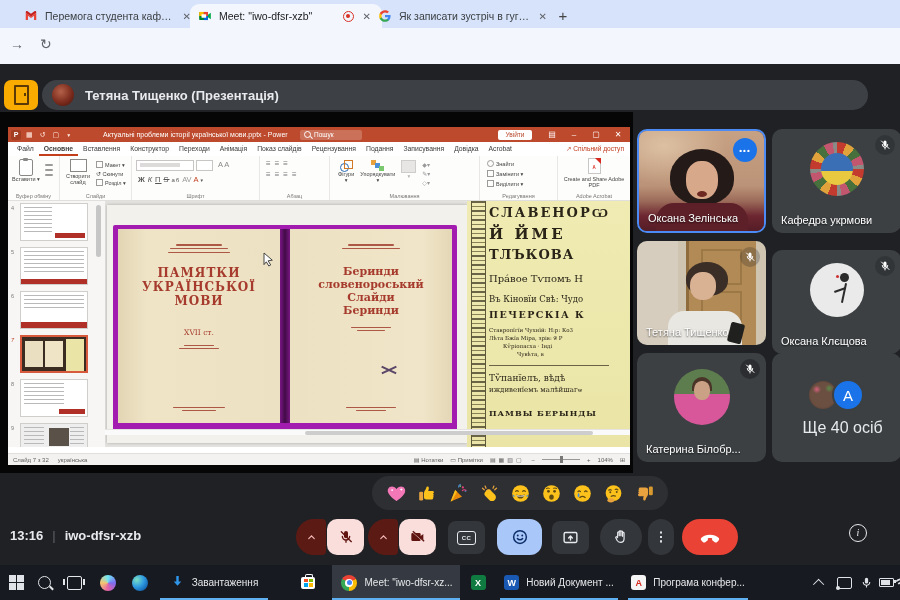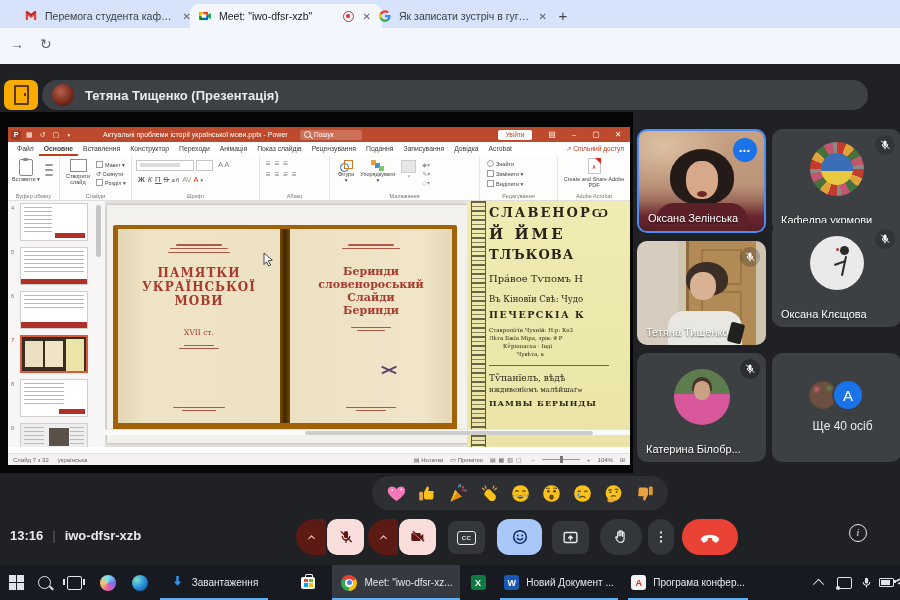--- a/index.html
+++ b/index.html
@@ -88,21 +88,21 @@
   .thumbs{position:absolute;left:0;top:0;width:97px;height:100%;background:#f7f6f5;overflow:hidden}
   .tnum{position:absolute;left:3px;font-size:5.5px;color:#7a7a7a}
   .thumb{position:absolute;left:12px;width:68px;height:38px;background:#fff;border:1px solid #cfcecb;box-sizing:border-box;overflow:hidden}
   .tlines{position:absolute;background-image:repeating-linear-gradient(180deg,#b9b9b9 0 1px,transparent 1px 4px)}
   .rband{position:absolute;background:#b03028}
   .thumb.sel{border:2px solid #d75a3c;background:#3a2c20}
   .vsb{position:absolute;right:4px;top:4px;width:5px;height:52px;background:#c6c6c6;border-radius:3px}
 
   .canvas{position:absolute;left:97px;top:0;right:0;bottom:0;background:#e4e2df;overflow:hidden}
   .photo{position:absolute;left:2px;top:4px;width:360px;height:238px;background:#f3f1ec;box-shadow:0 0 3px rgba(0,0,0,.25)}
-  .book{position:absolute;left:6px;top:20px;width:344px;height:206px;background:#a16207;border-radius:2px}
+  .book{position:absolute;left:6px;top:20px;width:344px;height:206px;background:#a21caf;border-radius:2px}
   .pages{position:absolute;left:5px;top:4px;right:5px;bottom:8px;display:flex}
   .pg{flex:1;position:relative;text-align:center;color:#a63a2c;font-family:"DejaVu Serif",serif}
   .pg-l{background:linear-gradient(90deg,#e2d5b4 0,#efe4c6 18%,#ece1c2 100%)}
   .gutter{width:10px;background:linear-gradient(90deg,rgba(0,0,0,.25),rgba(0,0,0,.6),rgba(0,0,0,.25))}
   .pg-r{background:linear-gradient(270deg,#e4d7b6 0,#f0e5c8 18%,#ece1c2 100%)}
   .rl{height:2px;background:#ad5747;margin:2px auto;border-radius:1px}
   .bt1{font-size:12px;font-weight:bold;letter-spacing:1px;line-height:14px}
   .bt2{font-size:7.5px;margin-top:20px}
   .lx{font-size:11px;font-weight:bold;line-height:13px}
   .botl{position:absolute;bottom:10px;left:0;right:0}
@@ -118,21 +118,21 @@
   .op1{font-size:15px;font-weight:bold;letter-spacing:3px;margin-top:4px}
   .op2{font-size:13px;font-weight:bold;letter-spacing:1px;margin-top:4px}
   .op3{font-size:10px;margin-top:11px}
   .op4{font-size:8.5px;margin-top:10px}
   .op5{font-size:9.5px;font-weight:bold;letter-spacing:1.5px;margin-top:5px}
   .op6{font-size:5.5px;margin-top:7px}
   .op7,.op8,.op9{font-size:5.5px;margin-top:2px}
   .ophr{border-top:1px solid #6b6347;width:120px;margin-top:8px}
   .op10{font-size:9px;margin-top:7px}
   .op11{font-size:7px;margin-top:3px}
-  .op12{font-size:8px;font-weight:bold;letter-spacing:1px;margin-top:4px}
+  .op12{font-size:8px;font-weight:bold;letter-spacing:1px;margin-top:14px}
 
   .hscroll{position:absolute;left:97px;right:0;bottom:12px;height:6px;background:#fafafa;border-top:1px solid #e5e3e1;box-sizing:border-box}
   .hthumb{position:absolute;left:38%;width:55%;top:1px;height:4px;background:#cdcdcd;border-radius:2px}
   .pstatus{position:absolute;left:0;right:0;bottom:0;height:12px;background:#f3f2f1;border-top:1px solid #e1dfdd;
            display:flex;align-items:center;font-size:6px;color:#605e5c;box-sizing:border-box;padding:0 5px;gap:9px}
   .psr{margin-left:auto;display:flex;align-items:center;gap:7px}
   .sl-track{width:38px;height:1px;background:#9a9896;position:relative}
   .sl-thumb{position:absolute;left:46%;top:-3px;width:3px;height:7px;background:#7a7876}
 
   .cursor{position:absolute;left:263px;top:252px;z-index:5}
@@ -170,21 +170,21 @@
   .ska{position:absolute;left:24px;top:26px;width:12px;height:2px;background:#2b2b2b;transform:rotate(-20deg)}
   .skd{position:absolute;left:26px;top:12px;width:3px;height:3px;border-radius:50%;background:#c33}
   .kat{width:56px;height:56px;border-radius:50%;background:linear-gradient(180deg,#5e7d4e 0 44%,#d8579b 44% 100%);position:relative;overflow:hidden}
   .kath{position:absolute;left:50%;top:8px;width:20px;height:14px;margin-left:-10px;background:#4a3428;border-radius:10px 10px 0 0}
   .katf{position:absolute;left:50%;top:12px;width:16px;height:19px;margin-left:-8px;background:#caa184;border-radius:45%}
   .ovwrap{position:absolute;left:0;right:0;top:26px;display:flex;justify-content:center;align-items:center}
   .ov1{width:28px;height:28px;border-radius:50%;background:radial-gradient(6px 6px at 28% 30%,#d2607a 0,rgba(0,0,0,0) 70%),
        radial-gradient(6px 6px at 72% 26%,#5a8a4a 0,rgba(0,0,0,0) 70%),radial-gradient(circle,#6b4f41 0 60%,#473227 100%)}
   .ov2{width:32px;height:32px;border-radius:50%;background:#1a73e8;color:#fff;font-size:15px;display:flex;
        align-items:center;justify-content:center;margin-left:-5px;border:2px solid #3c4043;box-sizing:border-box}
-  .ovlbl{position:absolute;left:12px;right:0;top:66px;text-align:center;font-size:12px;color:#e8eaed}
+  .ovlbl{position:absolute;left:12px;right:0;top:66px;text-align:center;font-size:16px;color:#e8eaed}
 
   
   .emobar{position:absolute;left:372px;top:476px;width:296px;height:34px;background:#2e2f33;border-radius:17px;
           display:flex;align-items:center;justify-content:center;gap:10px}
   .emo{width:21px;height:21px;display:flex}
   .botbar{position:absolute;left:0;top:515px;width:900px;height:50px}
   .clockrow{position:absolute;left:10px;top:13px;font-size:13px;color:#e8eaed;font-weight:bold;display:flex;align-items:center}
   .csep{color:#5f6368;margin:0 9px;font-weight:normal}
   .ctl{position:absolute;display:flex;align-items:center;justify-content:center}
   .segL{width:30px;height:36px;background:#5c1a15;border-radius:18px 4px 4px 18px}
@@ -596,21 +596,21 @@
     <svg viewBox="0 0 24 24" width="12" height="12">
         <g fill="none" stroke="#fff" stroke-width="2" stroke-linecap="round">
           <path d="M12 3a3 3 0 0 1 3 3v5a3 3 0 0 1-6 0V6a3 3 0 0 1 3-3z" fill="#fff" stroke="none"></path>
           <path d="M6.5 11a5.5 5.5 0 0 0 11 0M12 16.5V20M5 4l15 15"></path>
         </g>
       </svg>
   </div>
   <div class="pname">Тетяна Тищенко</div>
 </div>
 
-<div class="tile" style="left:772px;top:223px">
+<div class="tile" style="left:772px;top:250px">
   <div class="mute">
     <svg viewBox="0 0 24 24" width="12" height="12">
         <g fill="none" stroke="#fff" stroke-width="2" stroke-linecap="round">
           <path d="M12 3a3 3 0 0 1 3 3v5a3 3 0 0 1-6 0V6a3 3 0 0 1 3-3z" fill="#fff" stroke="none"></path>
           <path d="M6.5 11a5.5 5.5 0 0 0 11 0M12 16.5V20M5 4l15 15"></path>
         </g>
       </svg>
   </div>
   <div class="avwrap">
       <div class="sketch">

